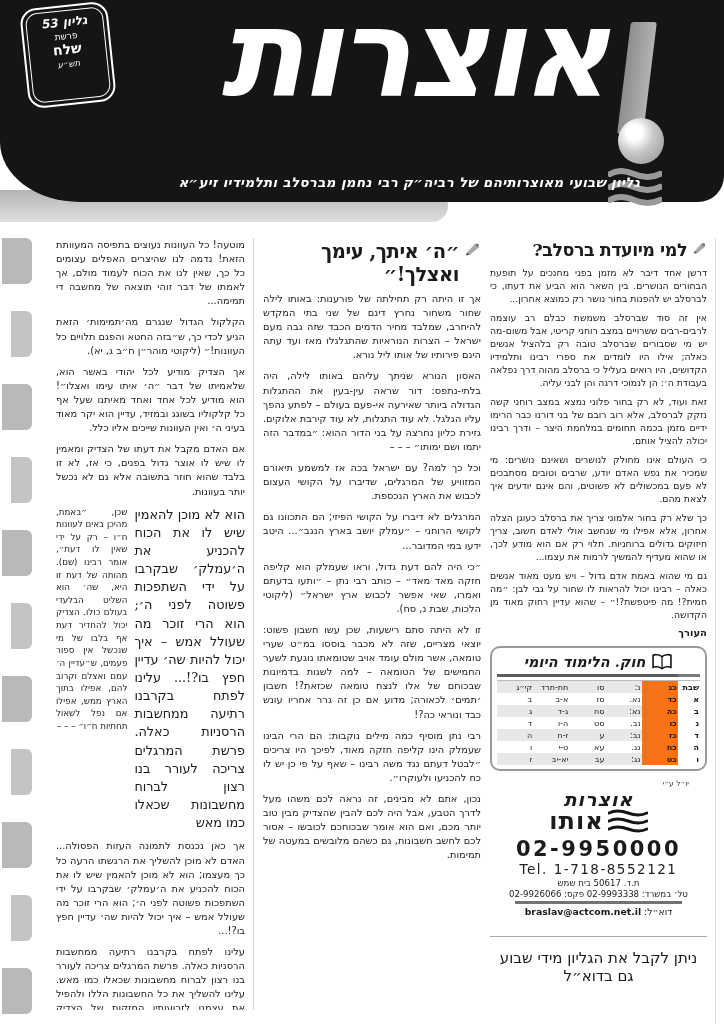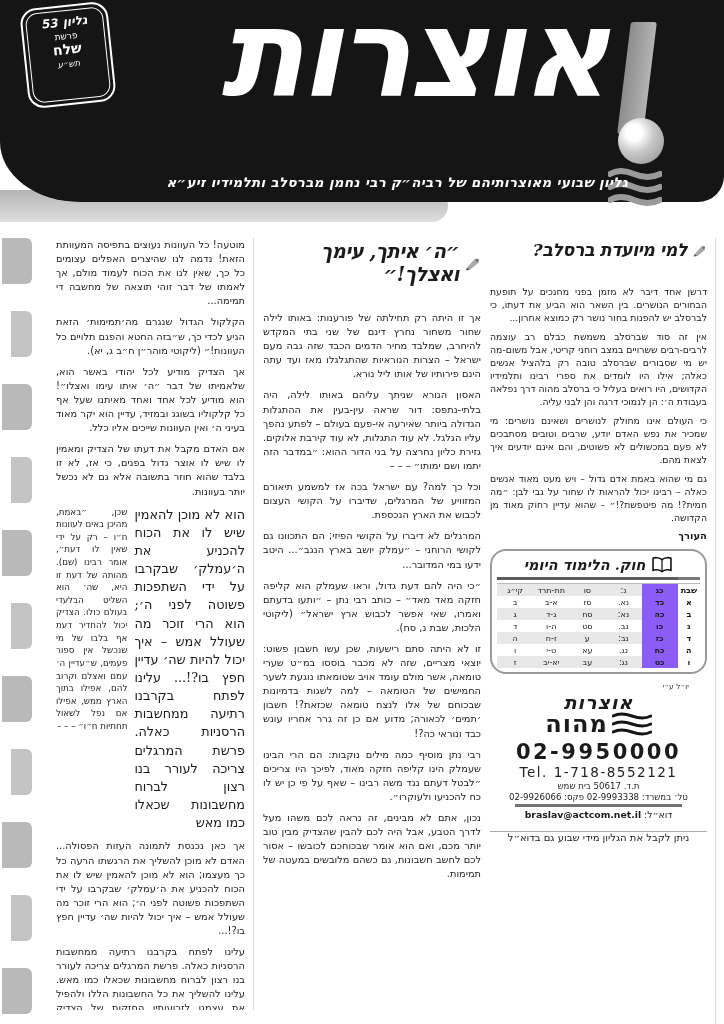--- a/index.html
+++ b/index.html
@@ -13,21 +13,21 @@
   .gray-band { position:absolute; top:190px; left:0; width:448px; height:32px;
     background:linear-gradient(#b5b5b5,#dedede); border-radius:0 20px 20px 0; z-index:1; }
   .main-title { position:absolute; top:-26px; right:118px; color:#fff;
     font-family:"DejaVu Serif","DejaVu Sans",serif; font-style:italic; font-weight:bold;
     font-size:122px; line-height:1.3; letter-spacing:-4px; white-space:nowrap; }
   .excl-bar { position:absolute; top:22px; right:74px; width:26px; height:112px;
     background:linear-gradient(90deg,#8d8d8d,#b3b3b3); transform:skewX(-7deg); border-radius:3px; }
   .excl-ball { position:absolute; top:118px; right:60px; width:46px; height:46px; border-radius:50%;
     background:radial-gradient(circle at 35% 32%, #ffffff 0 18%, #c9c9c9 45%, #8e8e8e 100%); }
   .excl-waves { position:absolute; top:168px; right:62px; }
-  .subtitle { position:absolute; bottom:12px; right:96px; color:#fff; font-style:italic;
+  .subtitle { position:absolute; bottom:12px; right:84px; color:#fff; font-style:italic;
     font-weight:bold; font-size:13.5px; letter-spacing:.3px; }
   .issue-badge { position:absolute; top:5px; left:24px; width:88px; height:100px;
     border:2px solid #fff; border-radius:16px; transform:rotate(-6deg);
     color:#fff; text-align:center; padding-top:8px; }
   .issue-badge::before { content:""; position:absolute; inset:3px; border:1px solid #fff; border-radius:12px; }
   .b-issue { font-size:12px; font-weight:bold; font-style:italic; }
   .b-small { font-size:9px; margin-top:2px; }
   .b-big { font-size:14px; font-weight:bold; }
   .b-small2 { font-size:8.5px; margin-top:2px; font-style:italic; }
 
@@ -39,62 +39,62 @@
   .side-stripes span:nth-child(even) { width:21px; background:#c4c4c4; }
 
   
   .content { position:relative; z-index:3; display:grid;
     grid-template-columns:226px 218px 198px; grid-template-rows:772px 16px;
     gap:0 9px; padding:36px 8px 0 40px; }
   .col { overflow:hidden; height:772px; }
   .col-mid, .col-left { border-right:1px solid #d9d9d9; padding-right:8px; }
   .col-left { grid-row:1 / 3; height:788px; }
 
-  .headline { font-family:"DejaVu Serif","DejaVu Sans",serif; font-style:italic; font-weight:bold;
-    font-size:19.5px; margin:2px 0 25px; letter-spacing:-.5px; display:flex; align-items:center; gap:5px; }
+  .headline { font-family:"DejaVu Serif","DejaVu Sans",serif; font-weight:bold;
+    font-size:19.5px; margin:2px 0 6px; letter-spacing:-.5px; display:flex; align-items:flex-start; gap:5px; }
   .headline.sm { font-size:17.5px; }
   .quill { flex:0 0 auto; transform:rotate(8deg); }
 
   .para { font-size:9.8px; line-height:1.44; text-align:justify; margin-bottom:7px; }
   .para.sm { font-size:9.3px; line-height:1.4; margin-bottom:6px; }
 
   .quote-row { display:flex; gap:7px; margin:3px 0 7px; }
   .pull-quote { flex:1.55; font-family:"DejaVu Serif","DejaVu Sans",serif; font-weight:normal;
     font-size:12.8px; line-height:1.42; text-align:justify; }
   .side-para { flex:1; font-size:8.7px; line-height:1.45; text-align:justify; color:#222; }
 
   .signature { font-weight:bold; font-size:10px; margin:2px 0 8px; }
 
   
-  .chok-box { border:2px solid #9a9a9a; border-radius:16px; padding:5px 5px 4px; background:#fff; margin-bottom:8px; }
+  .chok-box { border:2px solid #9a9a9a; border-radius:10px; padding:5px 5px 4px; background:#fff; margin-bottom:8px; }
   .chok-title { display:flex; align-items:center; justify-content:center; gap:6px;
     font-family:"DejaVu Serif","DejaVu Sans",serif; font-style:italic; font-weight:bold;
     font-size:14.5px; margin-bottom:4px; }
   .chok-box table { width:100%; border-collapse:collapse; table-layout:fixed; }
-  .chok-box th, .chok-box td { text-align:center; padding:1.5px 1px; font-size:8px; }
+  .chok-box th, .chok-box td { padding:1.5px 1px; font-size:8px; }
   .chok-box tr.h1 th { background:#5c5c5c; color:#fff; font-size:7px; line-height:1.15; }
   .chok-box tr.h1 th:first-child { background:#7a7a7a; width:11%; }
   .chok-box tr.h2 th { background:#fff; color:#111; font-weight:bold; font-size:7.5px; border-bottom:1px solid #bbb; }
   .chok-box tbody tr:nth-child(odd) { background:#e8e8e8; }
   .chok-box td.c-day { background:#ffffff; font-weight:bold; }
-  .chok-box td.c-date { background:#8b5cf6; font-weight:bold; }
+  .chok-box td.c-date { background:#f97316; font-weight:bold; }
 
   
   .contact { text-align:center; }
   .pub-by { font-size:7.5px; text-align:right; padding-right:18px; color:#333; }
   .logo-line1 { font-family:"DejaVu Serif","DejaVu Sans",serif; font-style:italic; font-weight:bold;
     font-size:19px; letter-spacing:1px; }
   .logo-line2 { display:flex; align-items:center; justify-content:center; gap:4px;
     font-weight:bold; font-size:24px; letter-spacing:1px; margin-top:-3px; }
   .phone-main { direction:ltr; font-weight:bold; font-size:21px; letter-spacing:2.5px; margin-top:2px; }
   .phone-us { direction:ltr; font-size:13.5px; letter-spacing:1.5px; color:#222; }
   .addr { font-size:8.6px; margin-top:1px; }
   .email-line { font-size:9.3px; margin-top:2px; border-top:3px solid #737373; display:inline-block; padding:2px 10px 0; }
   .email { font-weight:bold; direction:ltr; unicode-bidi:embed; }
-  .note { font-size:10px; margin-top:9px; border-top:1px solid #aaa; padding-top:0; }
+  .note { font-size:15px; margin-top:17px; border-top:1px solid #aaa; padding-top:12px; }
 </style>
 </head>
 <body>
 
 <div class="page">
 
   <header class="masthead">
     <div class="issue-badge">
       <div class="b-issue">גליון 53</div>
       <div class="b-small">פרשת</div>
@@ -172,21 +172,23 @@
         <svg class="quill" width="15" height="15" viewBox="0 0 24 24">
           <path d="M5 19 L15 4 L21 9 L10 21 Z" fill="#a9a9a9"></path>
           <path d="M5 19 L10 21 L4 23 Z" fill="#4a4a4a"></path>
           <circle cx="18" cy="6.5" r="2.2" fill="#6f6f6f"></circle>
         </svg>
         <span>למי מיועדת ברסלב?</span>
       </h2>
       <div>
           <p class="para sm">דרשן אחד דיבר לא מזמן בפני מחנכים על תופעת הבחורים הנושרים. בין השאר הוא הביע את דעתו, כי לברסלב יש להפנות בחור נושר רק כמוצא אחרון...</p>
           <p class="para sm">אין זה סוד שברסלב משמשת כבלם רב עוצמה לרבים-רבים ששרויים במצב רוחני קריטי, אבל משום-מה יש מי שסבורים שברסלב טובה רק בלהציל אנשים כאלה; אילו היו לומדים את ספרי רבינו ותלמידיו הקדושים, היו רואים בעליל כי ברסלב מהוה דרך נפלאה בעבודת ה׳: הן לנמוכי דרגה והן לבני עליה.</p>
+          <p class="para sm">זאת ועוד, לא רק בחור פלוני נמצא במצב רוחני קשה נזקק לברסלב, אלא רוב רובם של בני דורנו כבר הרימו ידיים מזמן בכמה תחומים במלחמת היצר – ודרך רבינו יכולה להציל אותם.</p>
           <p class="para sm">כי העולם אינו מחולק לנושרים ושאינם נושרים: מי שמכיר את נפש האדם יודע, שרבים וטובים מסתבכים לא פעם במכשולים לא פשוטים, והם אינם יודעים איך לצאת מהם.</p>
+          <p class="para sm">כך שלא רק בחור אלמוני צריך את ברסלב כעוגן הצלה אחרון, אלא אפילו מי שנחשב אולי לאדם חשוב, צריך חיזוקים גדולים ברוחניות. תלוי רק אם הוא מודע לכך, או שהוא מעדיף להמשיך לרמות את עצמו...</p>
           <p class="para sm">גם מי שהוא באמת אדם גדול – ויש מעט מאוד אנשים כאלה – רבינו יכול להראות לו שחור על גבי לבן: ״מה חמית?! מה פיטפשת?!״ – שהוא עדיין רחוק מאוד מן הקדושה.</p>
         </div>
       <p class="signature">העורך</p>
 
       <div class="chok-box">
         <div class="chok-title">
           <svg width="22" height="17" viewBox="0 0 24 19">
             <path d="M12 4 C9 1.5 4 1.5 2 2.5 L2 16 C4 15 9 15 12 17.5 C15 15 20 15 22 16 L22 2.5 C20 1.5 15 1.5 12 4 Z" fill="#ffffff" stroke="#161616" stroke-width="1.8"></path>
             <path d="M12 4 L12 17.5" stroke="#161616" stroke-width="1.4"></path>
           </svg>
@@ -274,21 +276,21 @@
 
       <div class="contact">
         <div class="pub-by">יו״ל ע״י</div>
         <div class="logo-line1">אוצרות</div>
         <div class="logo-line2">
           <svg width="40" height="24" viewBox="0 0 40 24">
             <path d="M1 4 Q9 0 20 4 T39 4" fill="none" stroke="#161616" stroke-width="3" stroke-linecap="round"></path>
             <path d="M1 12 Q9 8 20 12 T39 12" fill="none" stroke="#161616" stroke-width="3" stroke-linecap="round"></path>
             <path d="M1 20 Q9 16 20 20 T39 20" fill="none" stroke="#161616" stroke-width="3" stroke-linecap="round"></path>
           </svg>
-          <span>מהוה</span>
+          <span>אותו</span>
         </div>
         <div class="phone-main">02-9950000</div>
         <div class="phone-us">Tel. 1-718-8552121</div>
         <div class="addr">ת.ד. 50617 בית שמש</div>
         <div class="addr">טל׳ במשרד: ‎02-9993338‎ פקס: ‎02-9926066</div>
         <div class="email-line">
           <span>דוא״ל:</span>
           <span class="email">braslav@actcom.net.il</span>
         </div>
         <div class="note">ניתן לקבל את הגליון מידי שבוע גם בדוא״ל</div>

